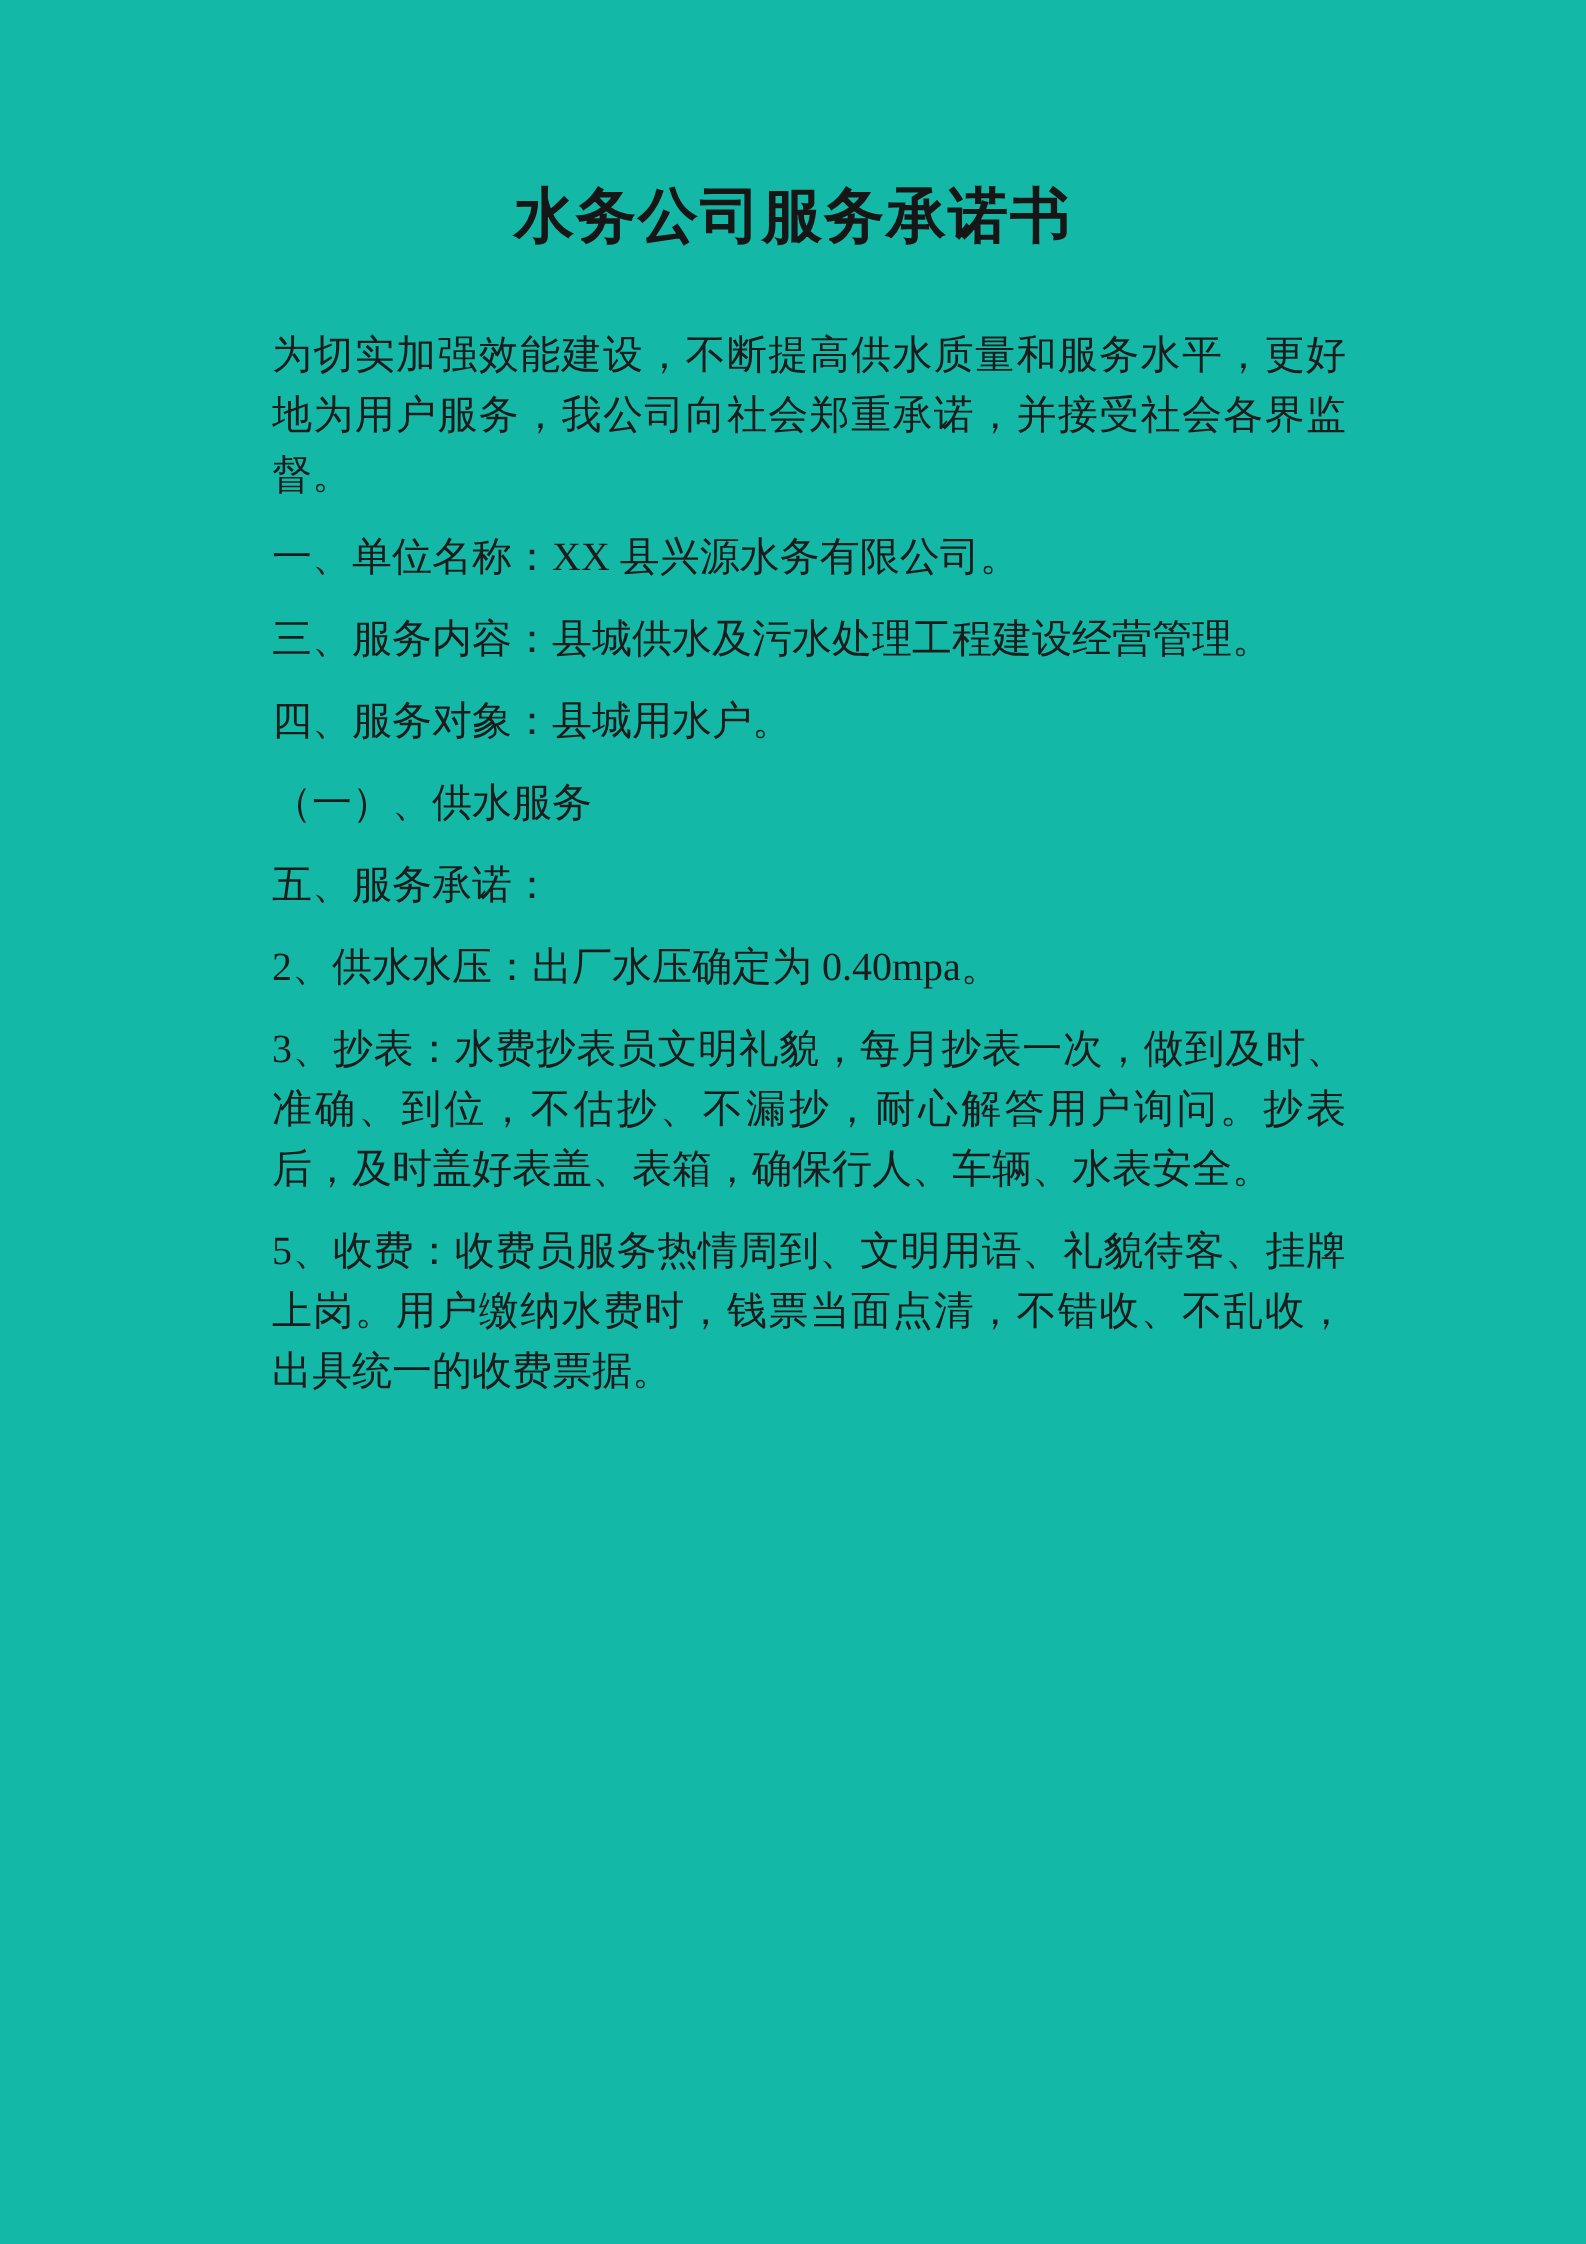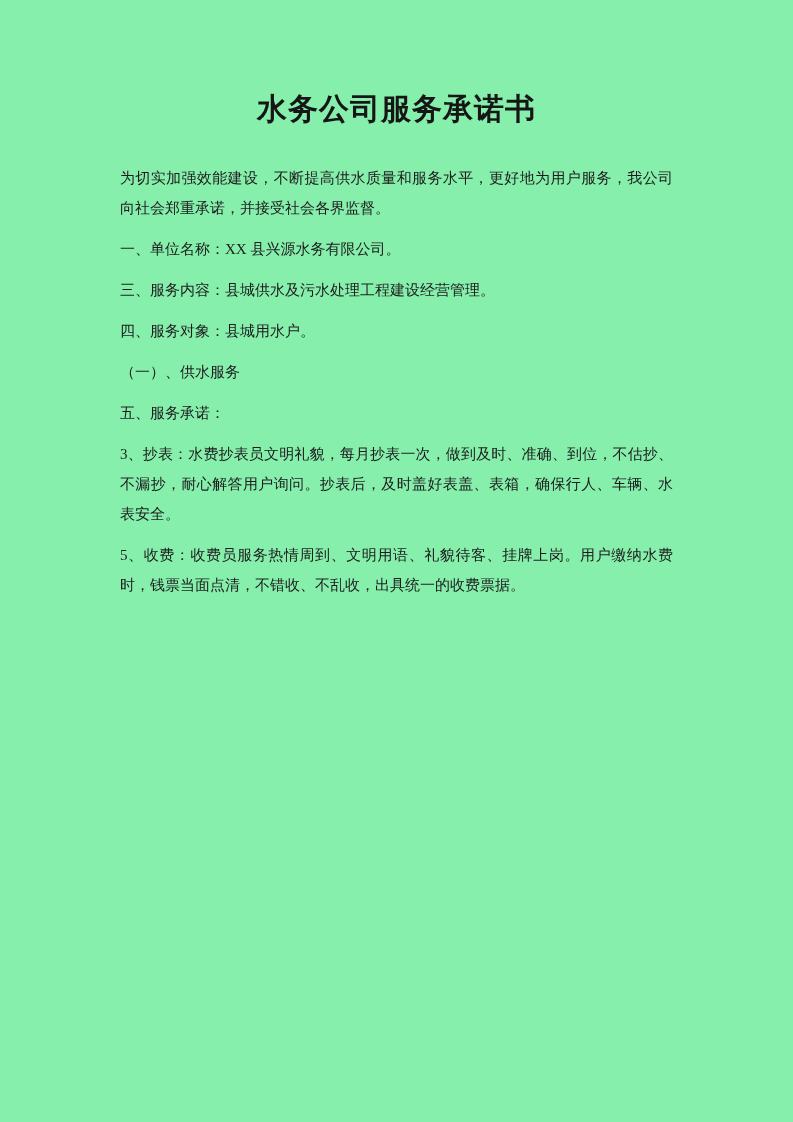--- a/index.html
+++ b/index.html
@@ -5,54 +5,55 @@
   html, body {
     margin: 0;
     padding: 0;
     background: #ffffff;
   }
   .page {
     position: relative;
     width: 793px;
     height: 1122px;
     margin: 0;
-    background: #86efac;
+    background: #14b8a6;
     box-sizing: border-box;
     padding: 90px 120px 0 120px;
     overflow: hidden;
     font-family: "Liberation Serif", "DejaVu Serif", serif;
     color: #1c1c1c;
   }
   .doc-title {
     font-size: 30px;
     font-weight: bold;
     text-align: center;
     line-height: 38px;
     margin: 0 0 35px 0;
     letter-spacing: 1px;
     color: #161616;
   }
   .doc-body p {
-    font-size: 15px;
+    font-size: 20px;
     line-height: 30px;
-    margin: 0 0 11px 0;
+    margin: 0 0 11px 16px;
     text-align: justify;
     text-justify: inter-ideograph;
     word-break: break-all;
     color: #1c1c1c;
   }
 </style>
 </head>
 <body>
 
 <div class="page">
   <h1 class="doc-title">水务公司服务承诺书</h1>
   <div class="doc-body" id="paragraphs">
       <p>为切实加强效能建设，不断提高供水质量和服务水平，更好地为用户服务，我公司向社会郑重承诺，并接受社会各界监督。</p>
       <p>一、单位名称：XX 县兴源水务有限公司。</p>
       <p>三、服务内容：县城供水及污水处理工程建设经营管理。</p>
       <p>四、服务对象：县城用水户。</p>
       <p>（一）、供水服务</p>
       <p>五、服务承诺：</p>
+      <p>2、供水水压：出厂水压确定为 0.40mpa。</p>
       <p>3、抄表：水费抄表员文明礼貌，每月抄表一次，做到及时、准确、到位，不估抄、不漏抄，耐心解答用户询问。抄表后，及时盖好表盖、表箱，确保行人、车辆、水表安全。</p>
       <p>5、收费：收费员服务热情周到、文明用语、礼貌待客、挂牌上岗。用户缴纳水费时，钱票当面点清，不错收、不乱收，出具统一的收费票据。</p>
     </div>
 </div>
 
 </body></html>

